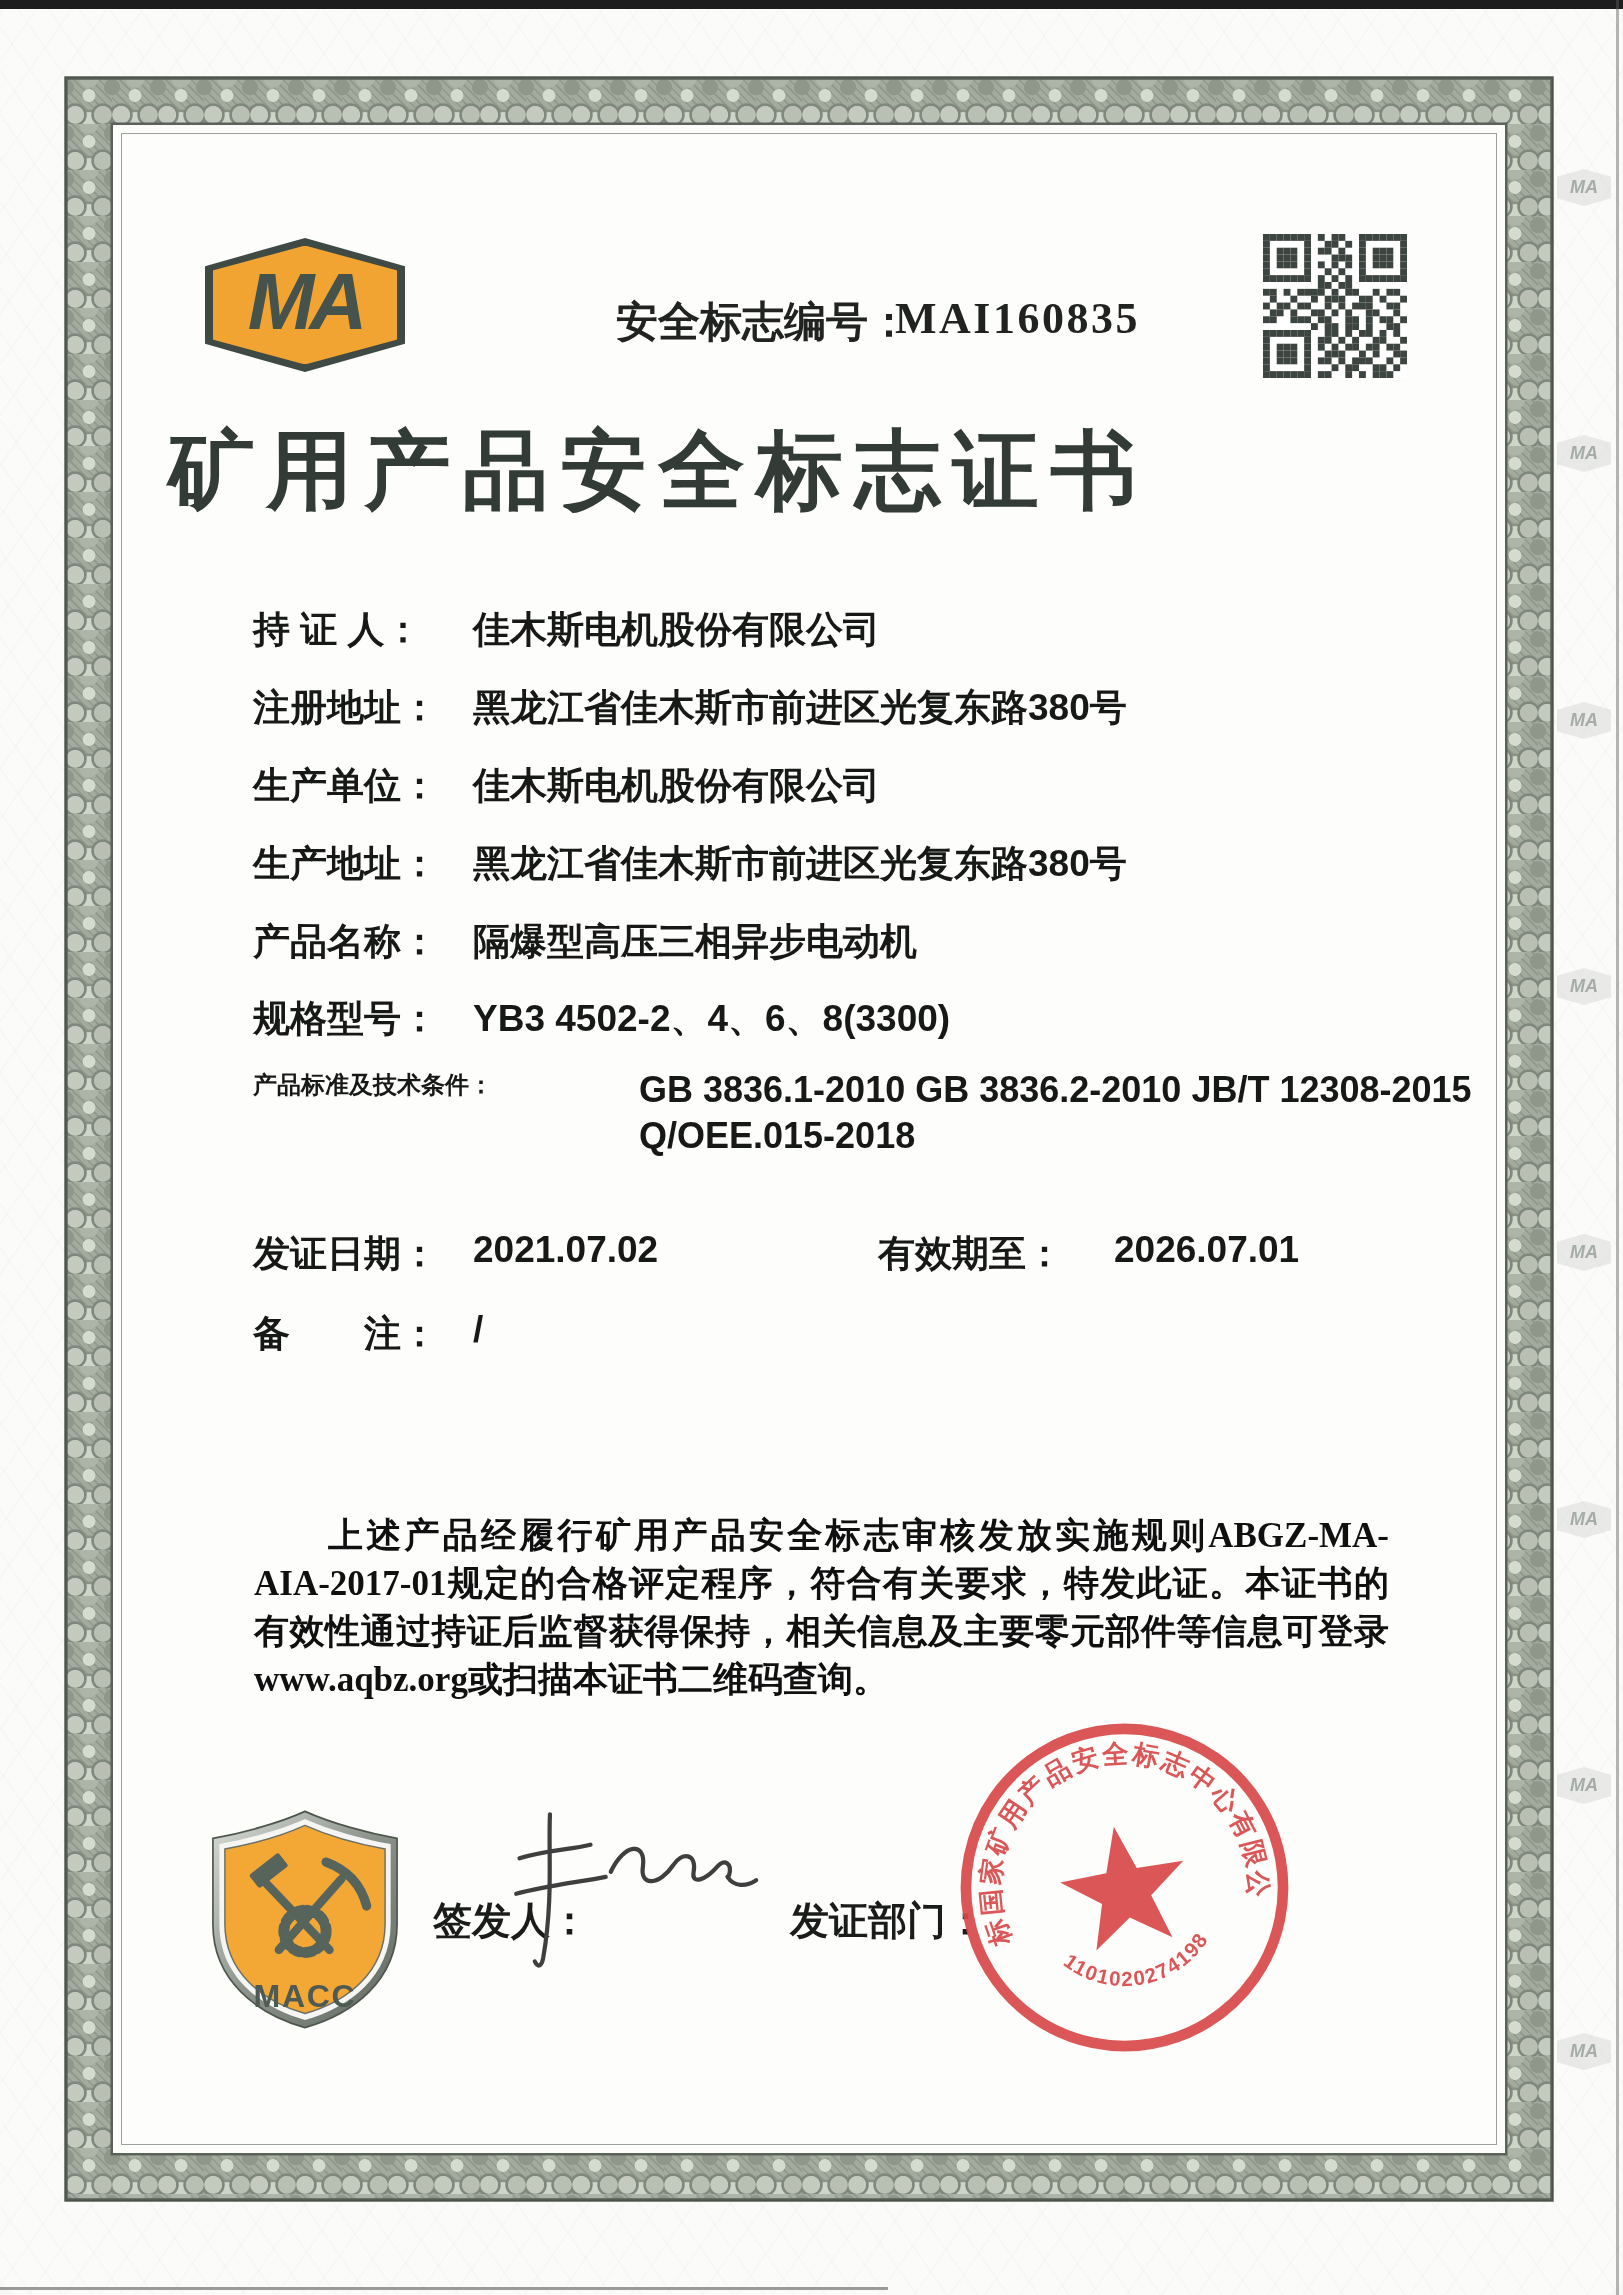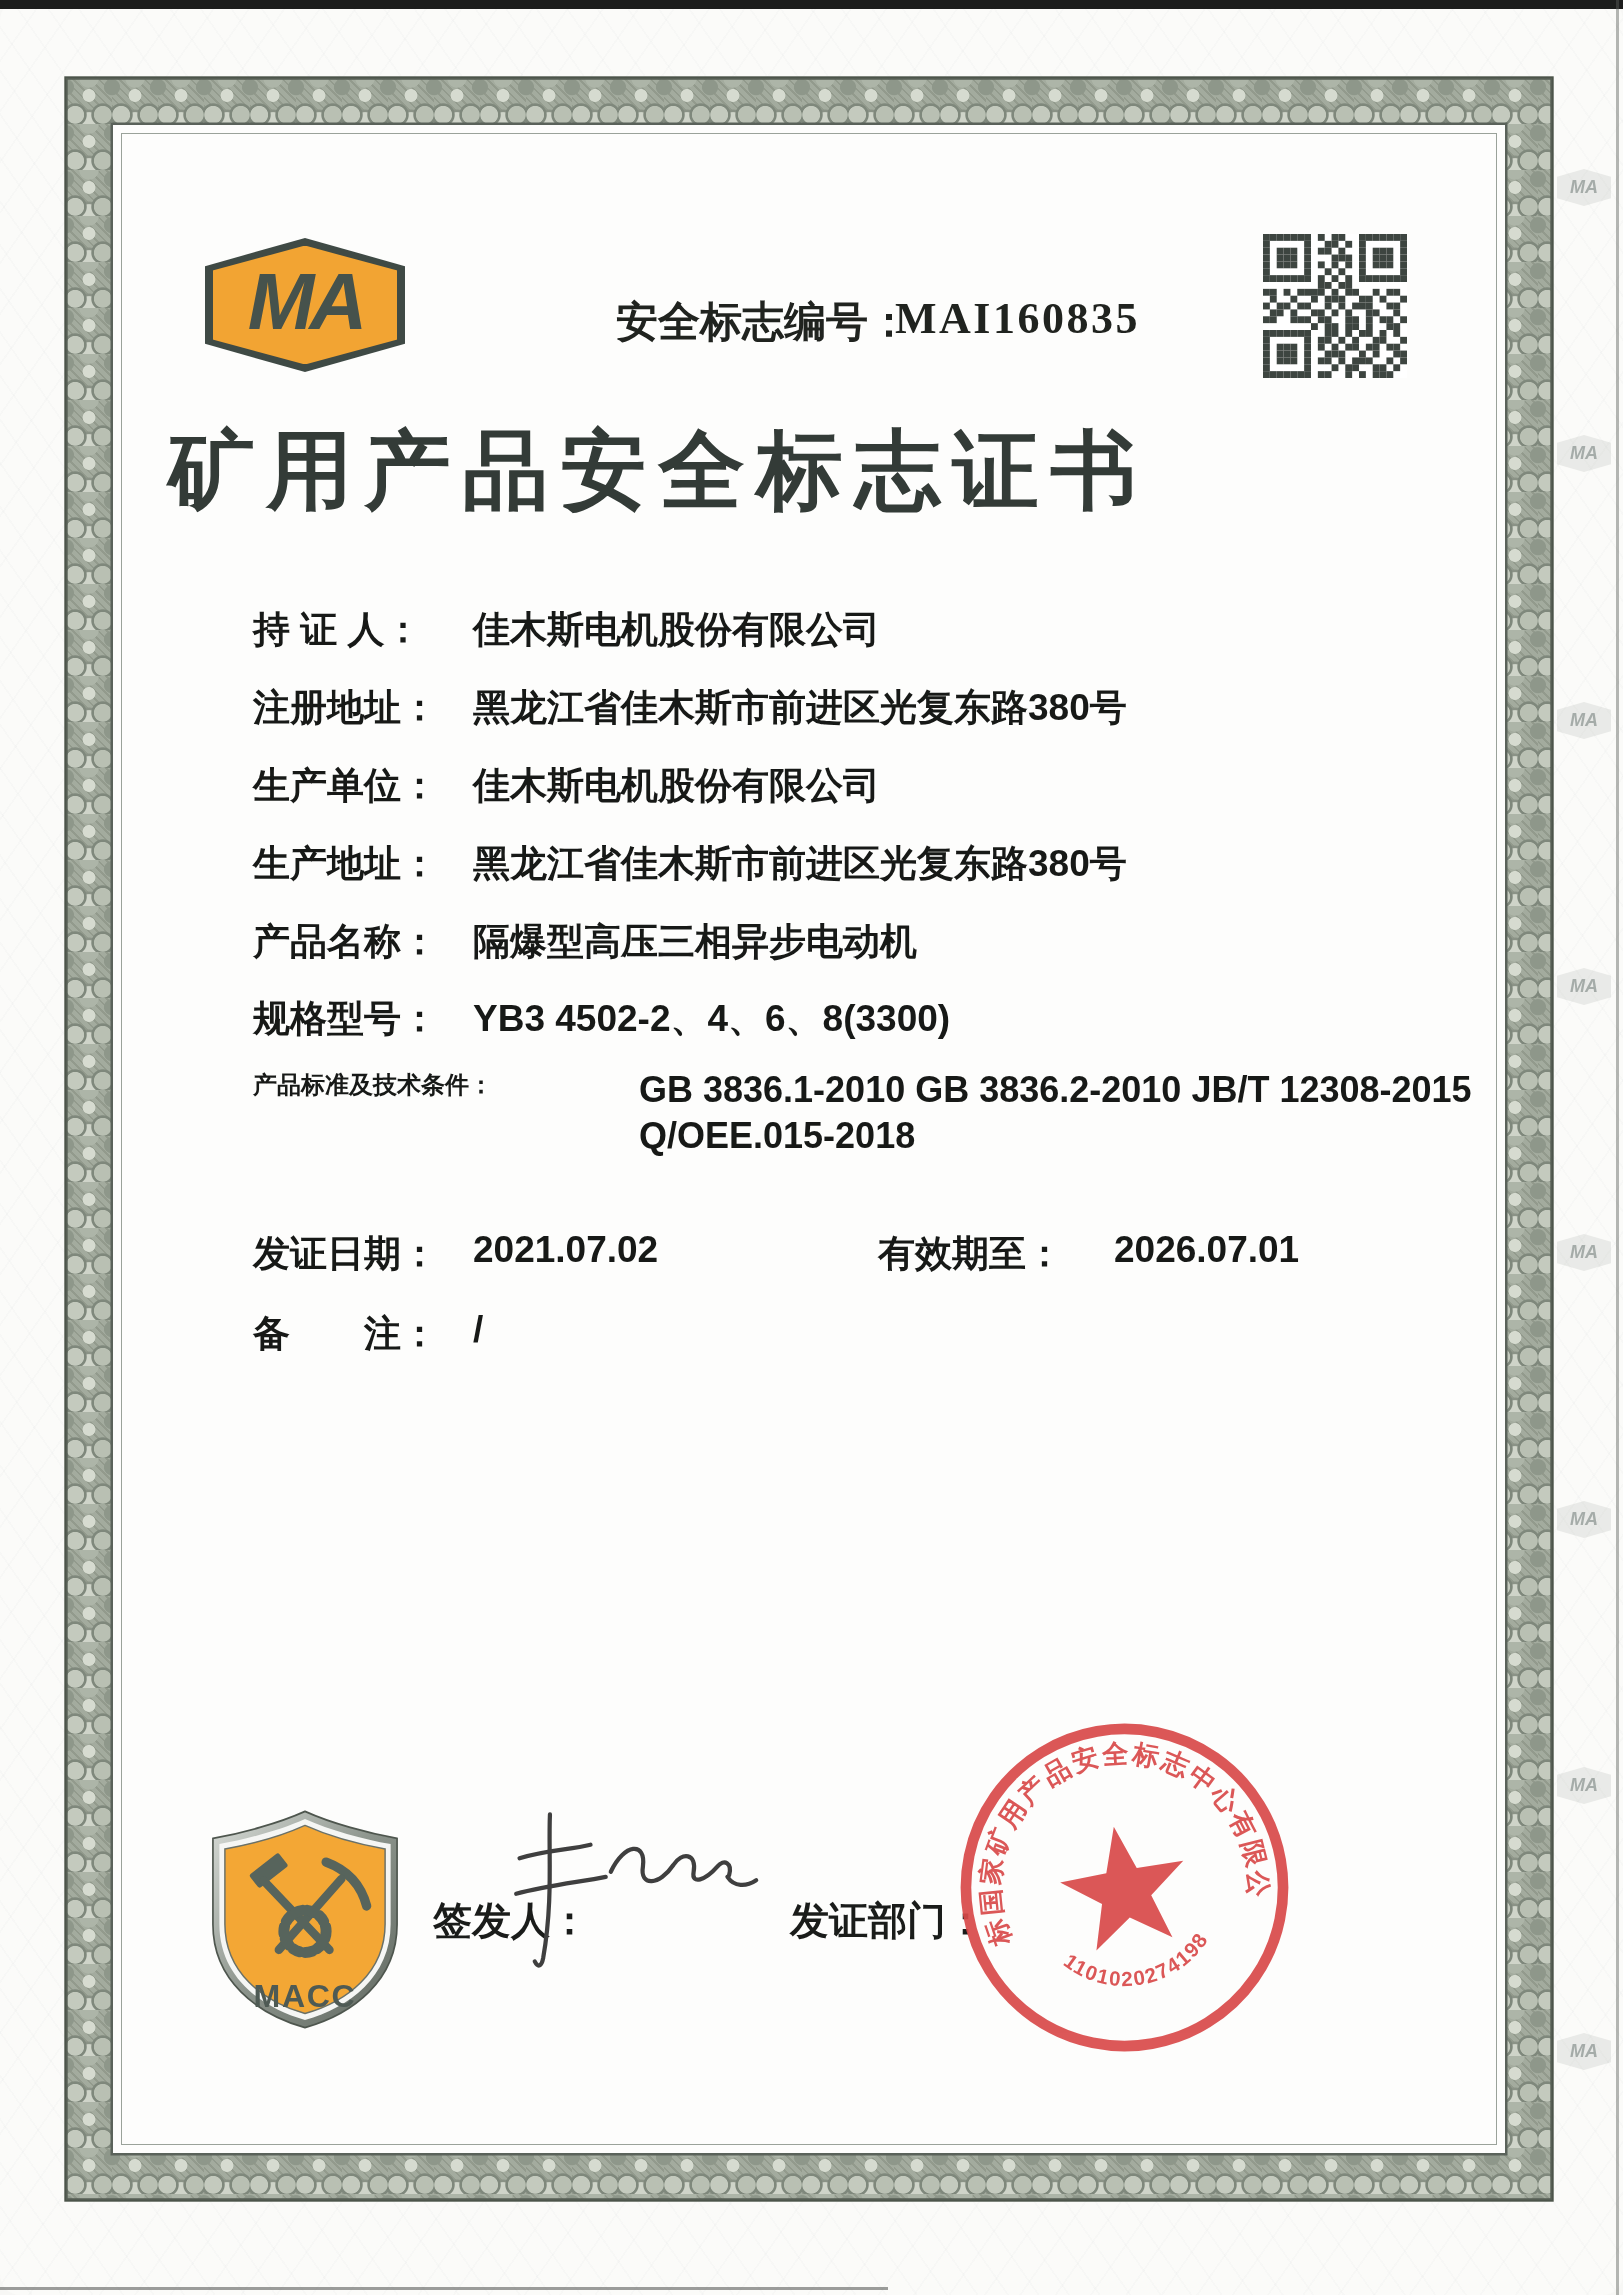--- a/index.html
+++ b/index.html
@@ -401,20 +401,21 @@
     <span class="val">2021.07.02</span>
     <span class="valid-lab">有效期至：</span>
     <span class="valid-val">2026.07.01</span>
   </div>
 
   <div class="cert-row remark-row">
     <span class="lab">备　　注：</span>
     <span class="val">/</span>
   </div>
 
+  <div class="statement">上述产品经履行矿用产品安全标志审核发放实施规则ABGZ-MA-AIA-2017-01规定的合格评定程序，符合有关要求，特发此证。本证书的有效性通过持证后监督获得保持，相关信息及主要零元部件等信息可登录www.aqbz.org或扫描本证书二维码查询。</div>
 
   <svg class="shield" viewBox="0 0 246 264">
     <defs>
       <linearGradient id="rimGrad" x1="0" y1="0" x2="1" y2="1">
         <stop offset="0" stop-color="#d9ddd8"></stop>
           <stop offset="0.5" stop-color="#8b938b"></stop>
           <stop offset="1" stop-color="#5f675f"></stop>
       </linearGradient>
     </defs>
     <path d="M123 4 C92 18 48 30 14 36 L14 138 C14 204 66 244 123 260 C180 244 232 204 232 138 L232 36 C198 30 154 18 123 4 Z" fill="url(#rimGrad)" stroke="#4e564e" stroke-width="2"></path>

